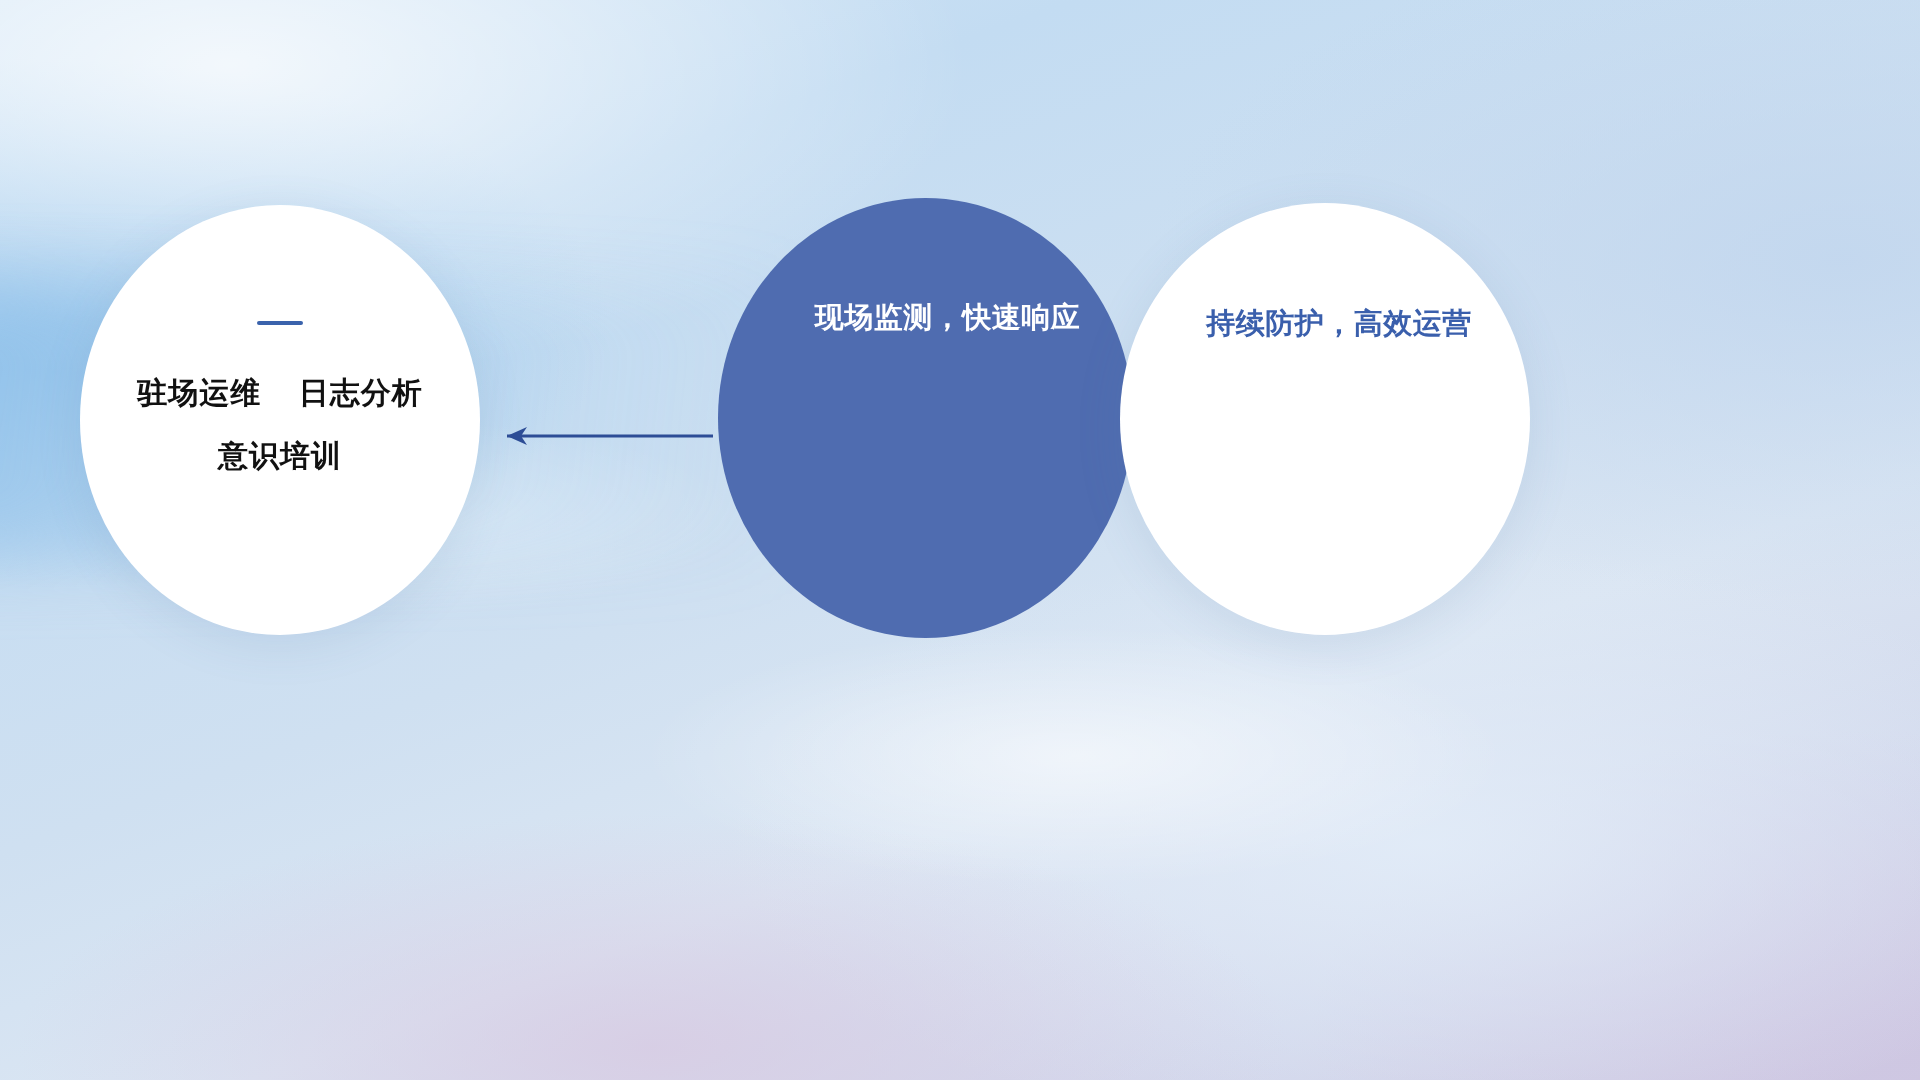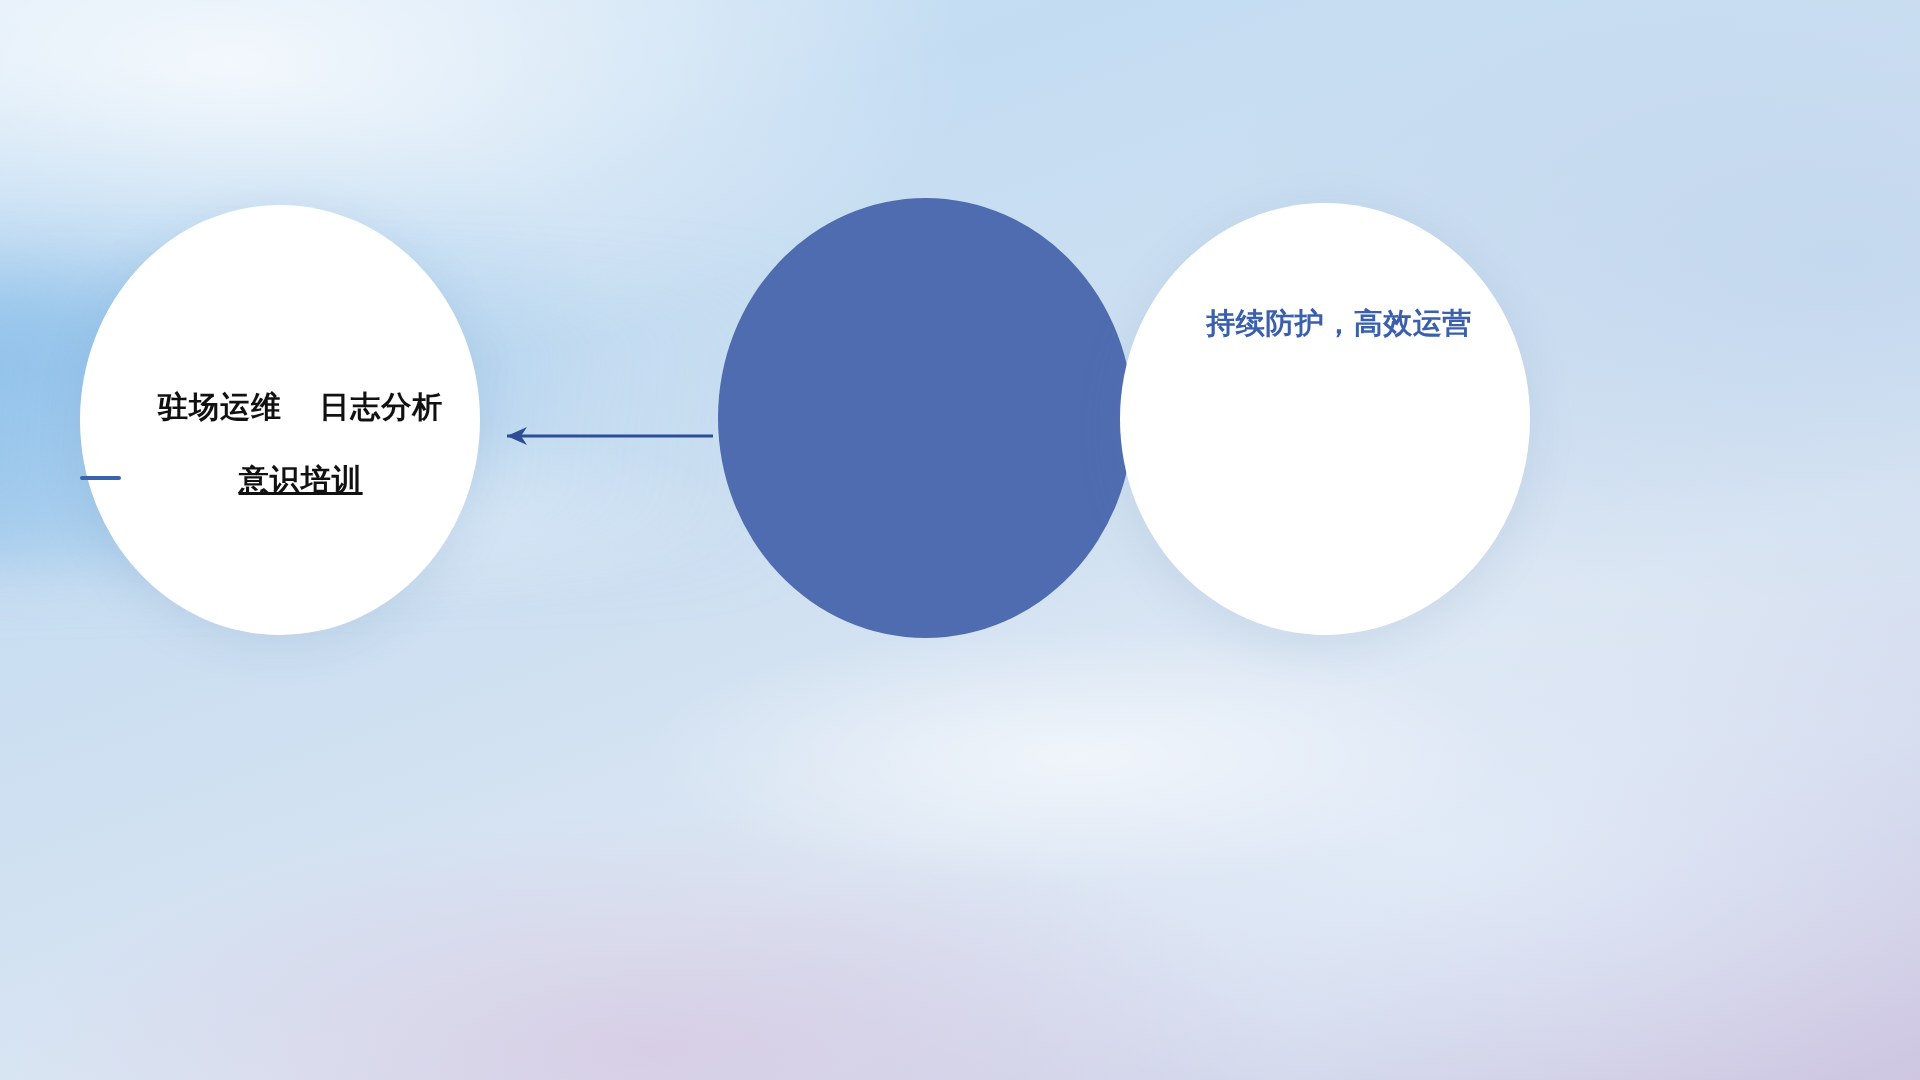--- a/index.html
+++ b/index.html
@@ -71,42 +71,42 @@
     box-shadow: 0 10px 46px rgba(92,124,172,0.14);
   }
 
   
   #left-inner {
     position: absolute;
     left: 80px; top: 205px;
     width: 400px; height: 430px;
     z-index: 4;
     display: flex;
-    flex-direction: row;
+    flex-direction: column;
     align-items: center;
     pointer-events: none;
   }
   #left-dash {
     width: 46px;
     height: 4px;
     background: #3a63ac;
     border-radius: 2px;
     margin-top: 116px;
   }
   #left-lines {
     margin-top: 48px;
     width: 100%;
     text-align: center;
     color: #111111;
     font-weight: bold;
     font-size: 30px;
     letter-spacing: 1px;
   }
   #left-lines .row { margin-bottom: 19px; white-space: pre; }
-  #left-lines .row:last-child { margin-bottom: 0; margin-top: 32px; text-decoration: underline; }
+  #left-lines .row:last-child { margin-bottom: 0; margin-top: 22px; }
 
   
   #mid-inner {
     position: absolute;
     left: 718px; top: 198px;
     width: 415px; height: 440px;
     z-index: 4;
     display: flex;
     flex-direction: column;
     align-items: center;
@@ -189,17 +189,18 @@
 
 <div id="left-inner">
   <div id="left-dash"></div>
   <div id="left-lines">
     <div class="row">驻场运维    日志分析</div>
     <div class="row">意识培训</div>
   </div>
 </div>
 
 <div id="mid-inner">
+  <div id="mid-title">现场监测，快速响应</div>
 </div>
 
 <div id="right-inner">
   <div id="right-title">持续防护，高效运营</div>
 </div>
 
 </body></html>

